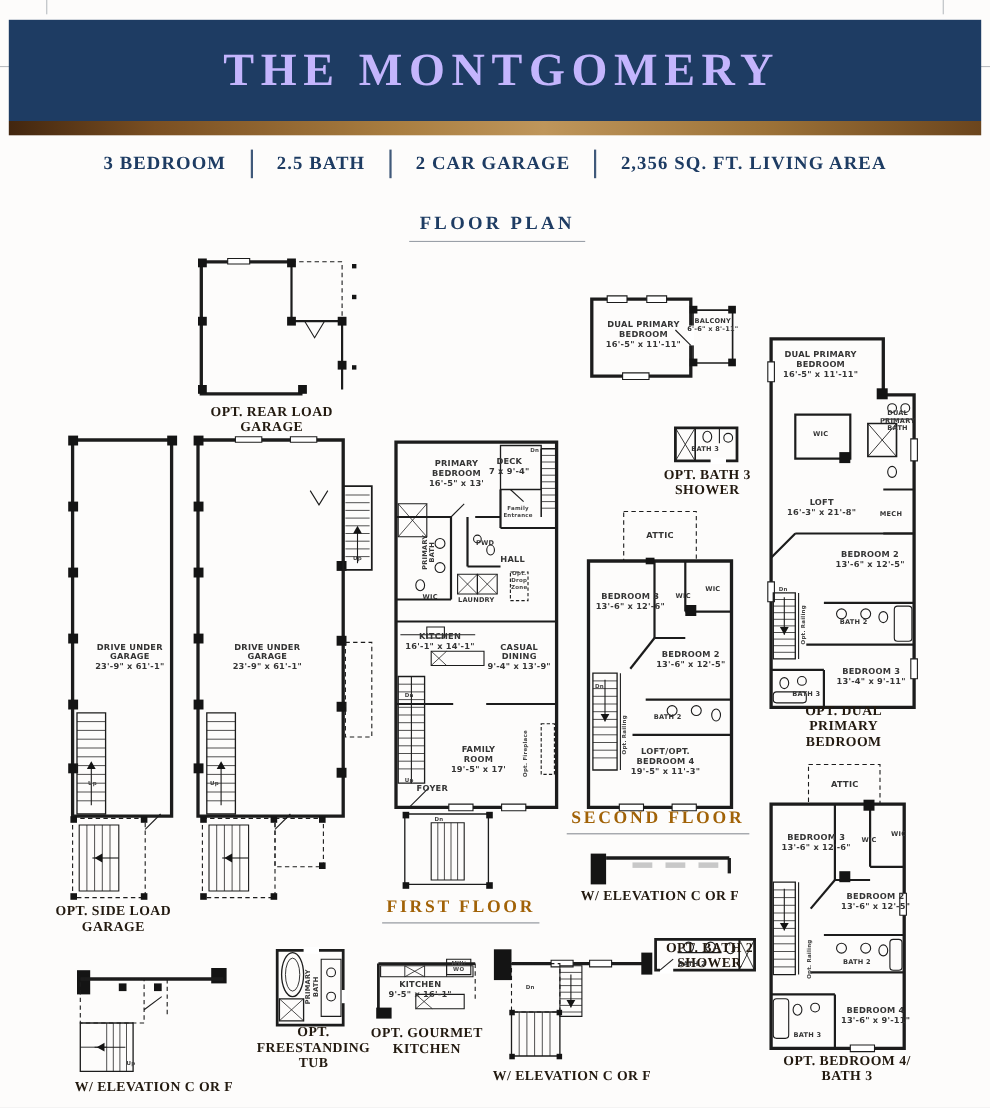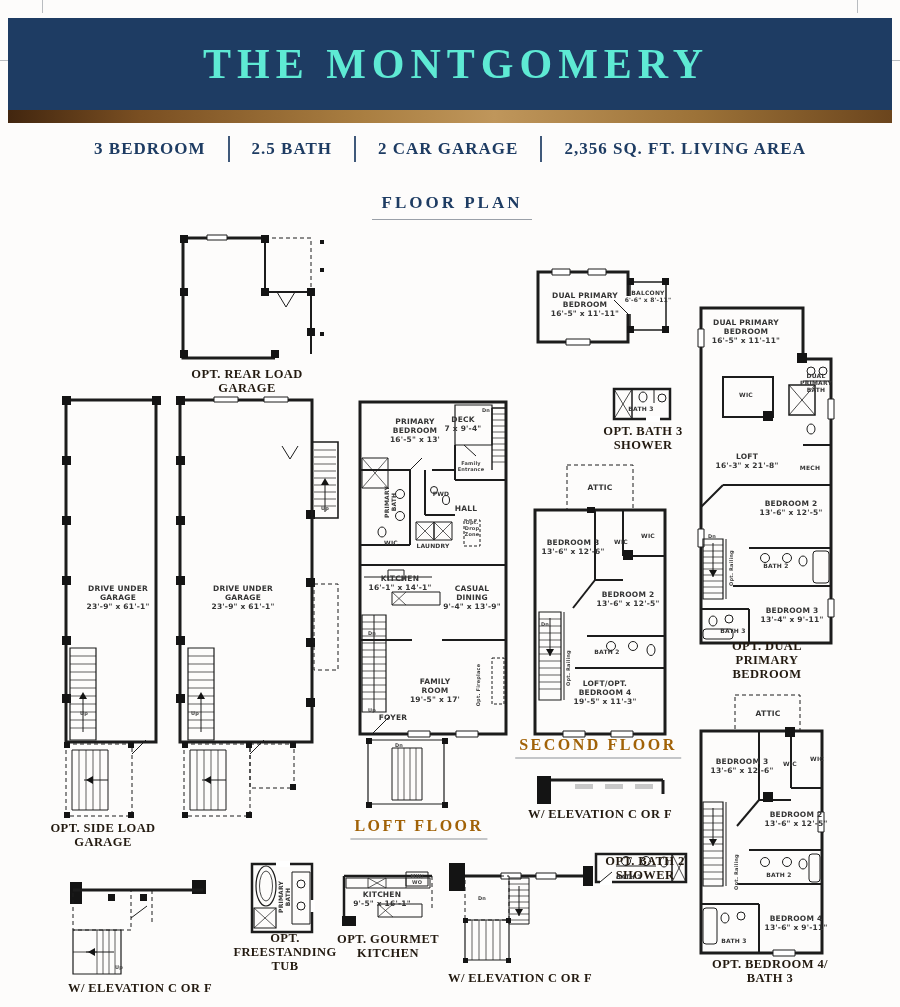--- a/index.html
+++ b/index.html
@@ -1,21 +1,21 @@
 <!DOCTYPE html>
 <html><head>
 <meta charset="utf-8">
 <style>
   html,body{margin:0;padding:0;background:#e8e8e8;}
   .stage{position:relative;width:900px;height:1007px;background:#fdfcfb;margin:0 auto;overflow:hidden;
          font-family:"Liberation Serif",serif;}
   
   .hdr{position:absolute;left:8px;top:18px;right:8px;height:92px;background:#1e3c63;
        display:flex;align-items:center;justify-content:center;}
-  .hdr-title{color:#5eead4;font-weight:700;font-size:42px;letter-spacing:6px;white-space:nowrap;margin-left:12px;}
+  .hdr-title{color:#c4b5fd;font-weight:700;font-size:42px;letter-spacing:6px;white-space:nowrap;margin-left:12px;}
   .goldbar{position:absolute;left:8px;top:110px;right:8px;height:13px;
       background:linear-gradient(90deg,#42260f 0%,#7a4f22 15%,#a97e41 40%,#bf965b 55%,#9c7238 78%,#6b451d 100%);}
   
   .specs{position:absolute;left:0;top:136px;width:900px;display:flex;align-items:center;justify-content:center;gap:22px;}
   .spec{color:#1e3c63;font-weight:700;font-size:17px;letter-spacing:1px;white-space:nowrap;}
   .spec-div{width:2px;height:26px;background:#1e3c63;opacity:.85;}
   .sheet-title{position:absolute;left:0;top:193px;width:904px;text-align:center;}
   .sheet-title span{display:inline-block;color:#1e3c63;font-weight:700;font-size:17px;letter-spacing:3px;
       border-bottom:1.5px solid #9aa0a8;padding:0 10px 6px 10px;}
   
@@ -411,21 +411,21 @@
     <rect x="8" y="31" width="12" height="6" fill="#fff" stroke="none"></rect>
     <path d="M8,34 L20,24" stroke-width="1"></path>
     <path d="M24,18 H64" stroke-width="1"></path>
     <circle cx="34" cy="13" r="4.5" stroke-width="1"></circle>
       <circle cx="54" cy="13" r="4.5" stroke-width="1"></circle>
     <ellipse cx="72" cy="14" rx="4" ry="5" stroke-width="1"></ellipse>
     <path d="M80,6 V34" stroke-width="1.5"></path>
     <path d="M80,6 L94,34 M94,6 L80,34" stroke-width=".8"></path>
   </svg>
 
-  <div class="lbl floor-lbl" style="left:419px;top:828px">LOFT FLOOR</div>
+  <div class="lbl floor-lbl" style="left:419px;top:828px">FIRST FLOOR</div>
   <div class="lbl floor-lbl" style="left:598px;top:747px">SECOND FLOOR</div>
 
   <div class="lbl opt-lbl" style="left:247px;top:381px">OPT. REAR LOAD
 GARAGE</div>
   <div class="lbl opt-lbl" style="left:103px;top:835px">OPT. SIDE LOAD
 GARAGE</div>
   <div class="lbl opt-lbl" style="left:643px;top:438px">OPT. BATH 3
 SHOWER</div>
   <div class="lbl opt-lbl" style="left:767px;top:660px">OPT. DUAL
 PRIMARY BEDROOM</div>

